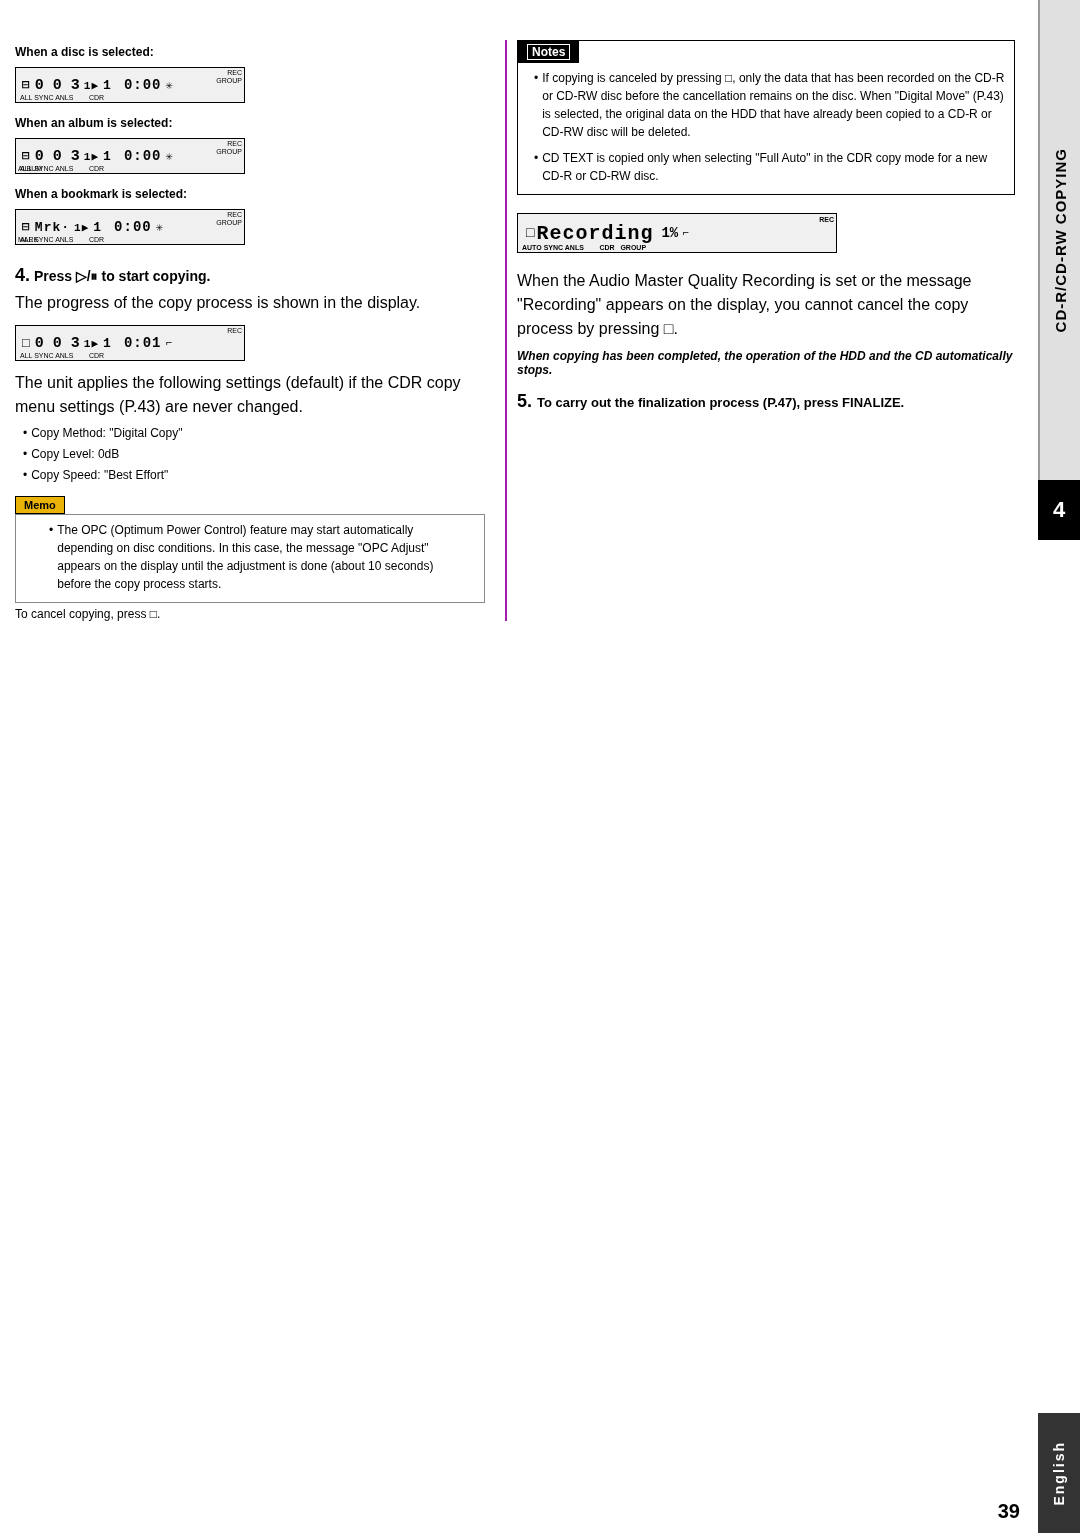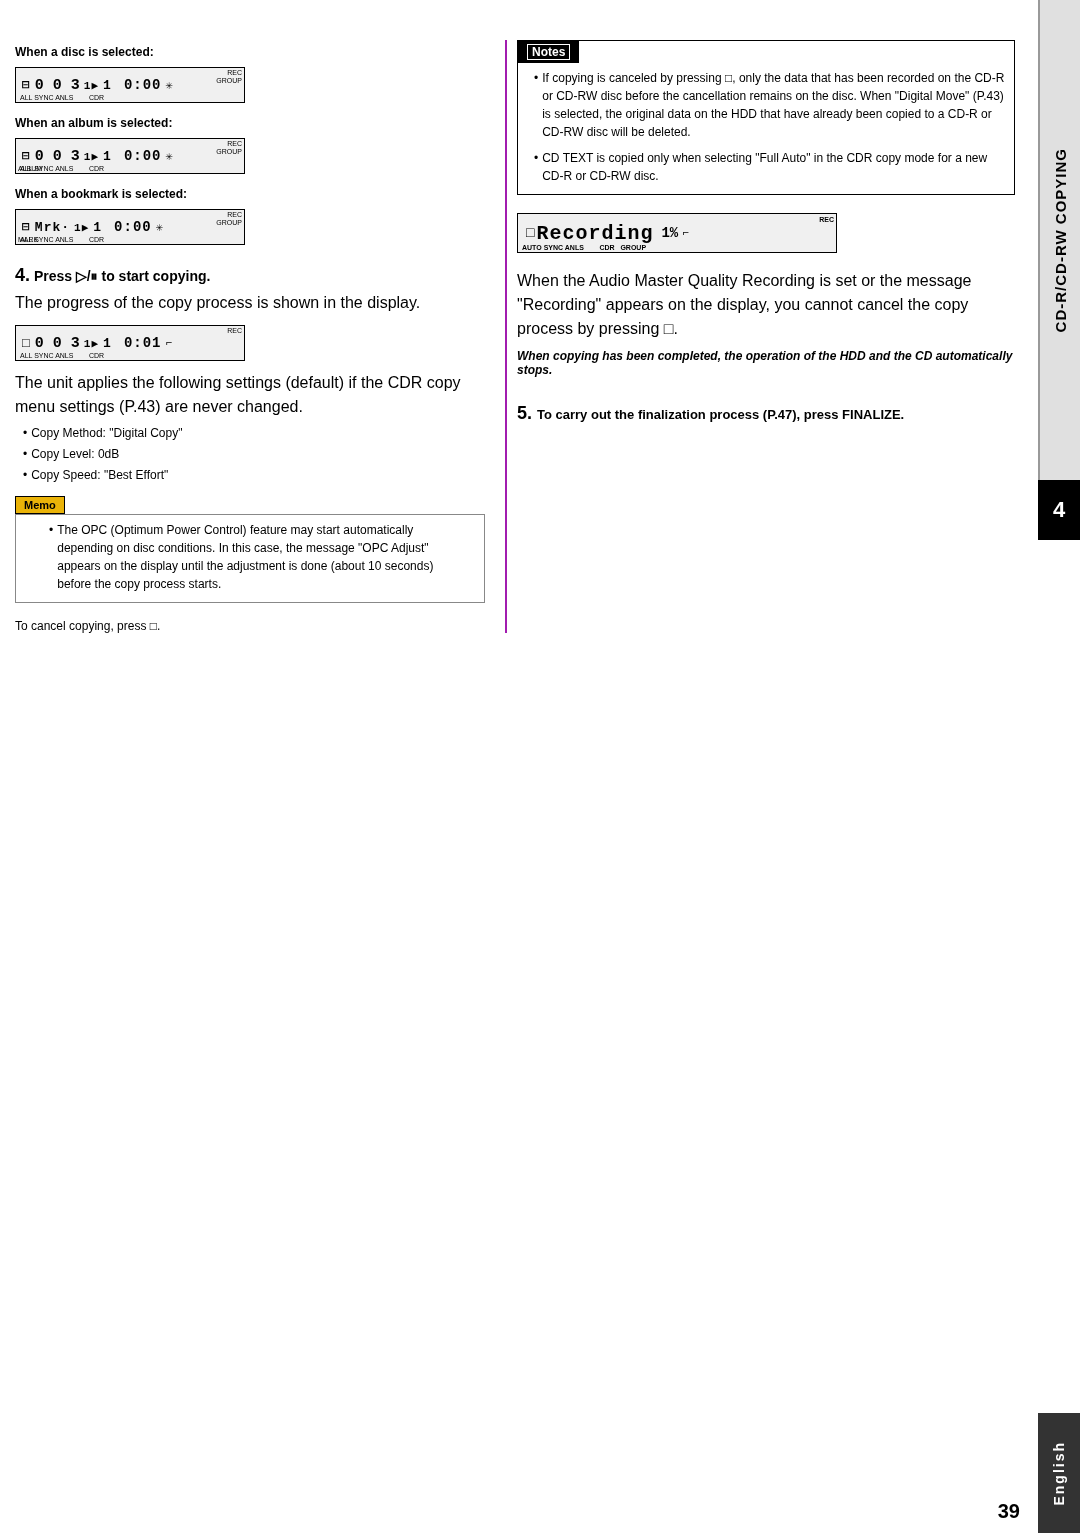--- a/index.html
+++ b/index.html
@@ -298,39 +298,39 @@
       position: absolute;
       right: 2px;
       top: 2px;
       font-size: 7px;
       font-family: Arial;
     }
 
     .step5-text {
       font-size: 13px;
       font-weight: bold;
-      margin-top: 22px;
+      margin-top: 10px;
       line-height: 1.6;
     }
 
     .step5-text span.step-num {
       font-size: 18px;
       font-weight: bold;
     }
 
     .bold-italic {
       font-weight: bold;
       font-style: italic;
       font-size: 12px;
       margin: 8px 0 4px 0;
     }
 
     .cancel-text {
       font-size: 12px;
-      margin-top: 16px;
+      margin-top: 4px;
     }
 
     .page-number {
       position: absolute;
       bottom: 10px;
       right: 60px;
       font-size: 20px;
       font-weight: bold;
     }
   </style>

